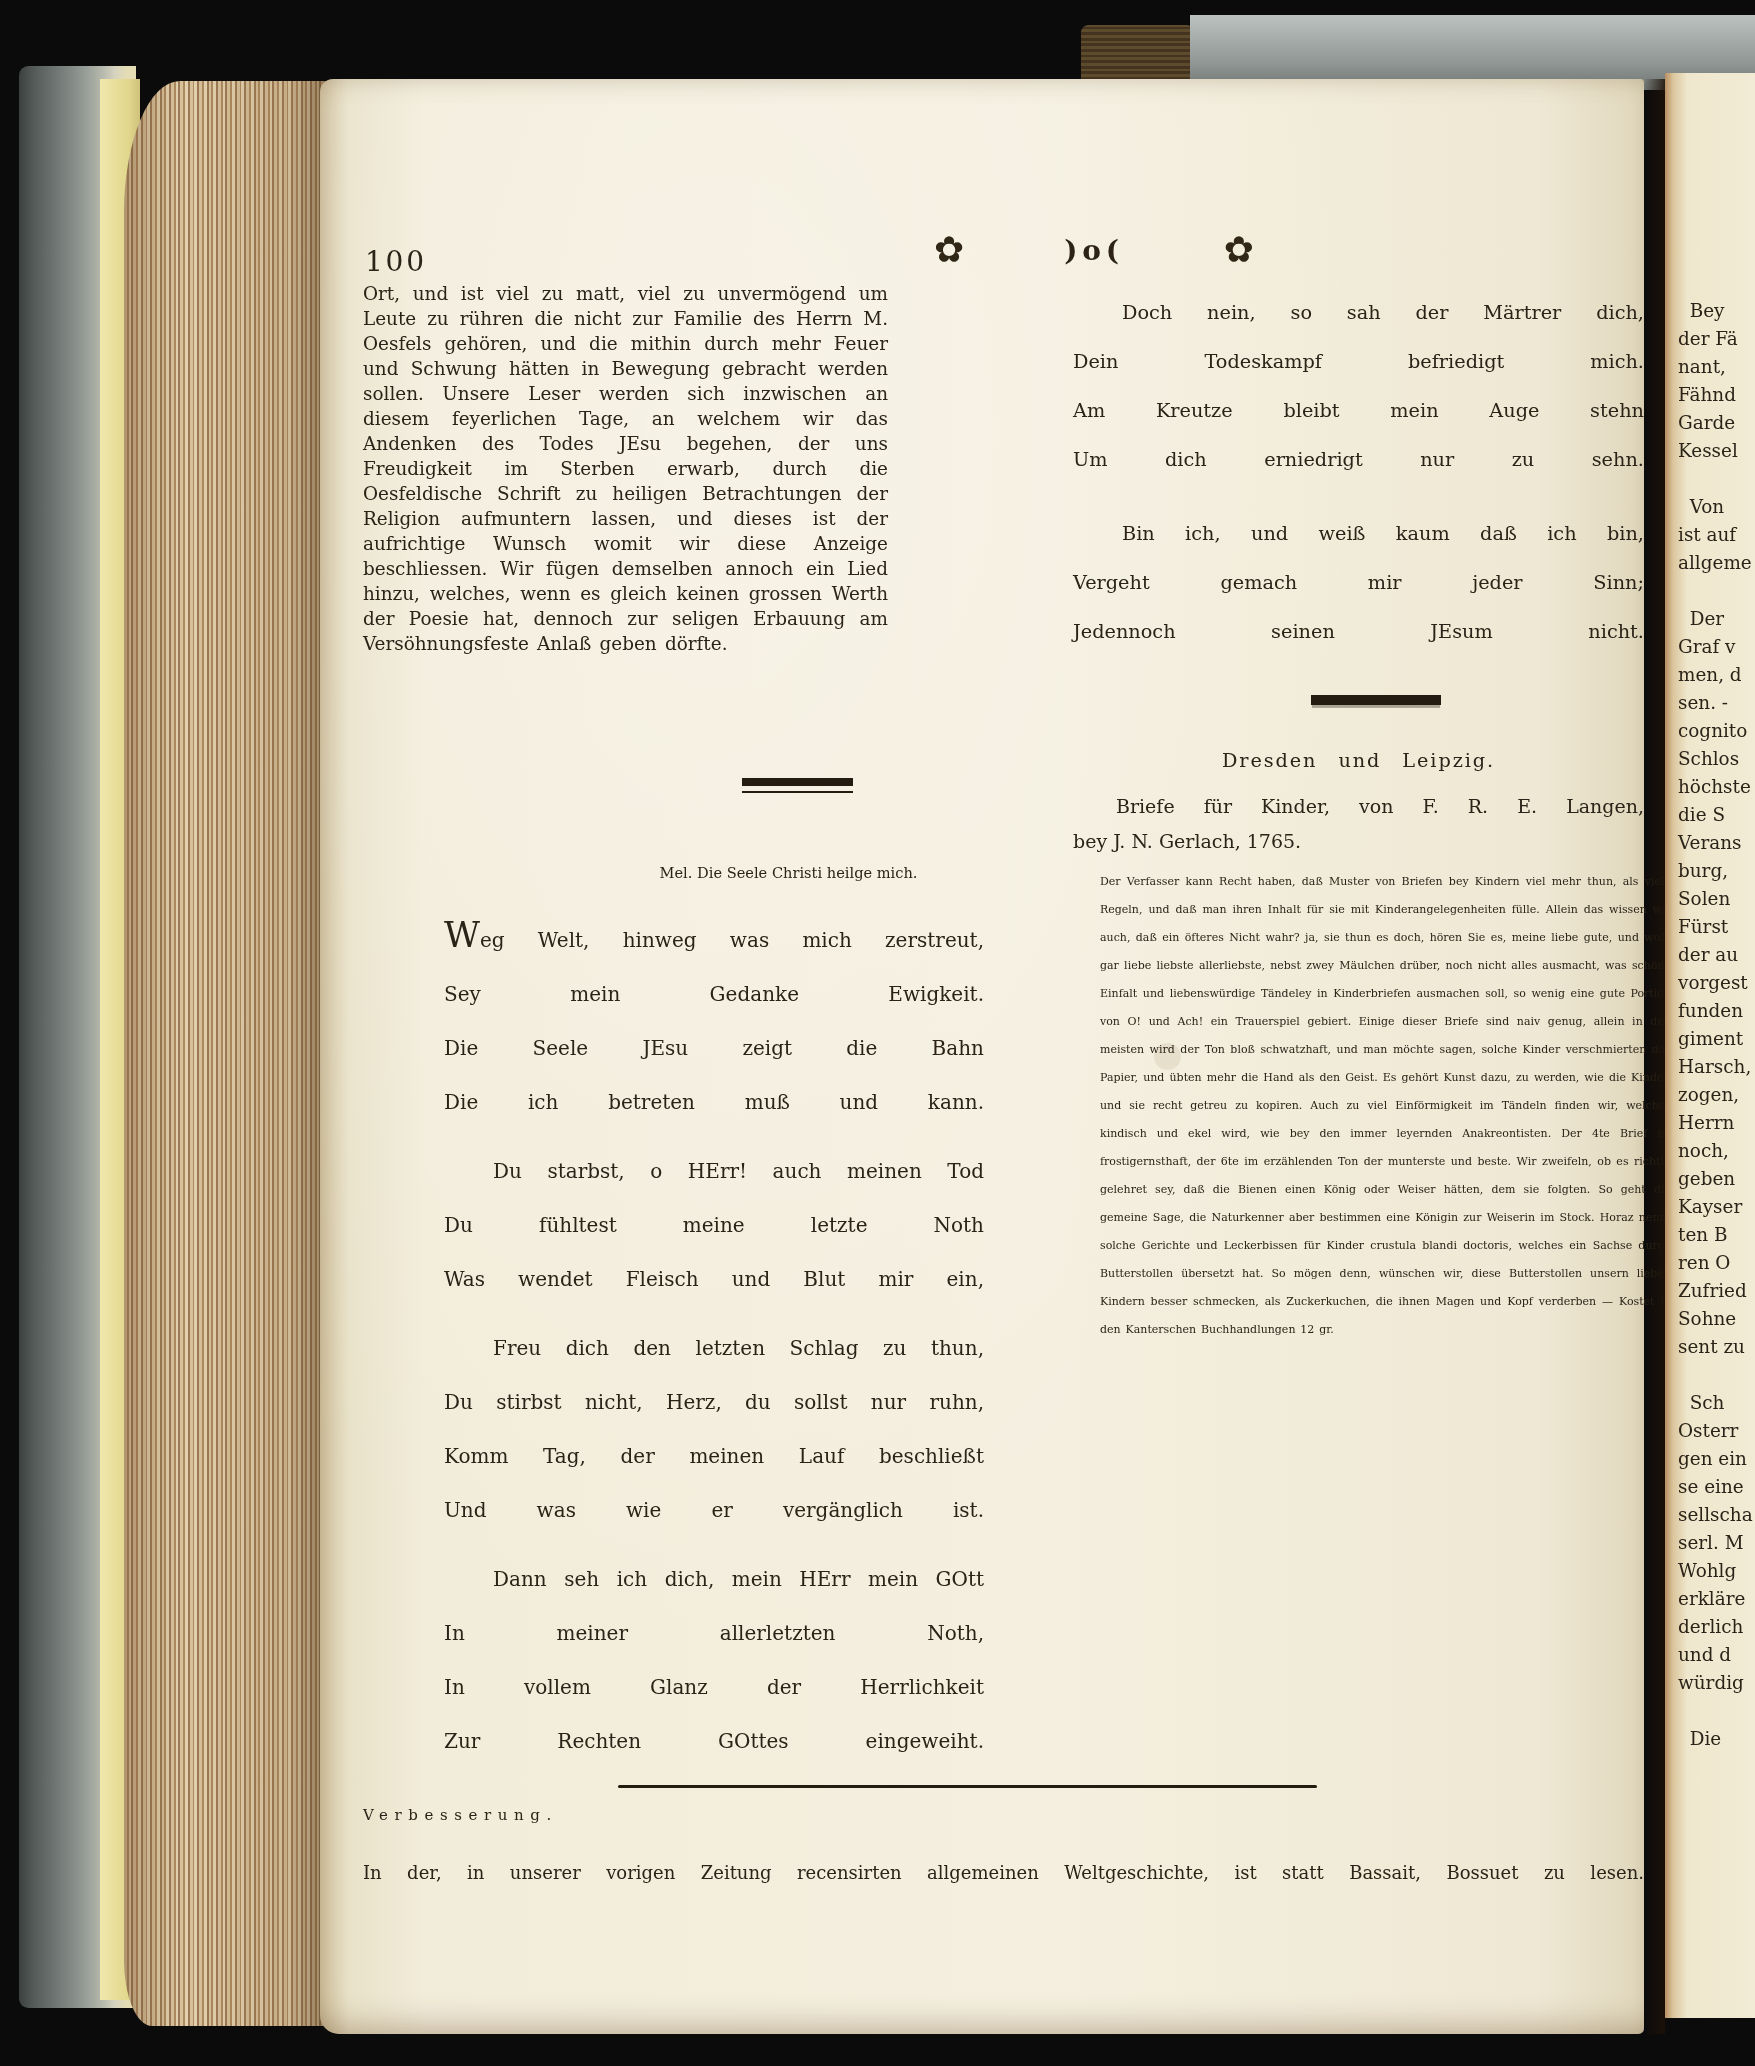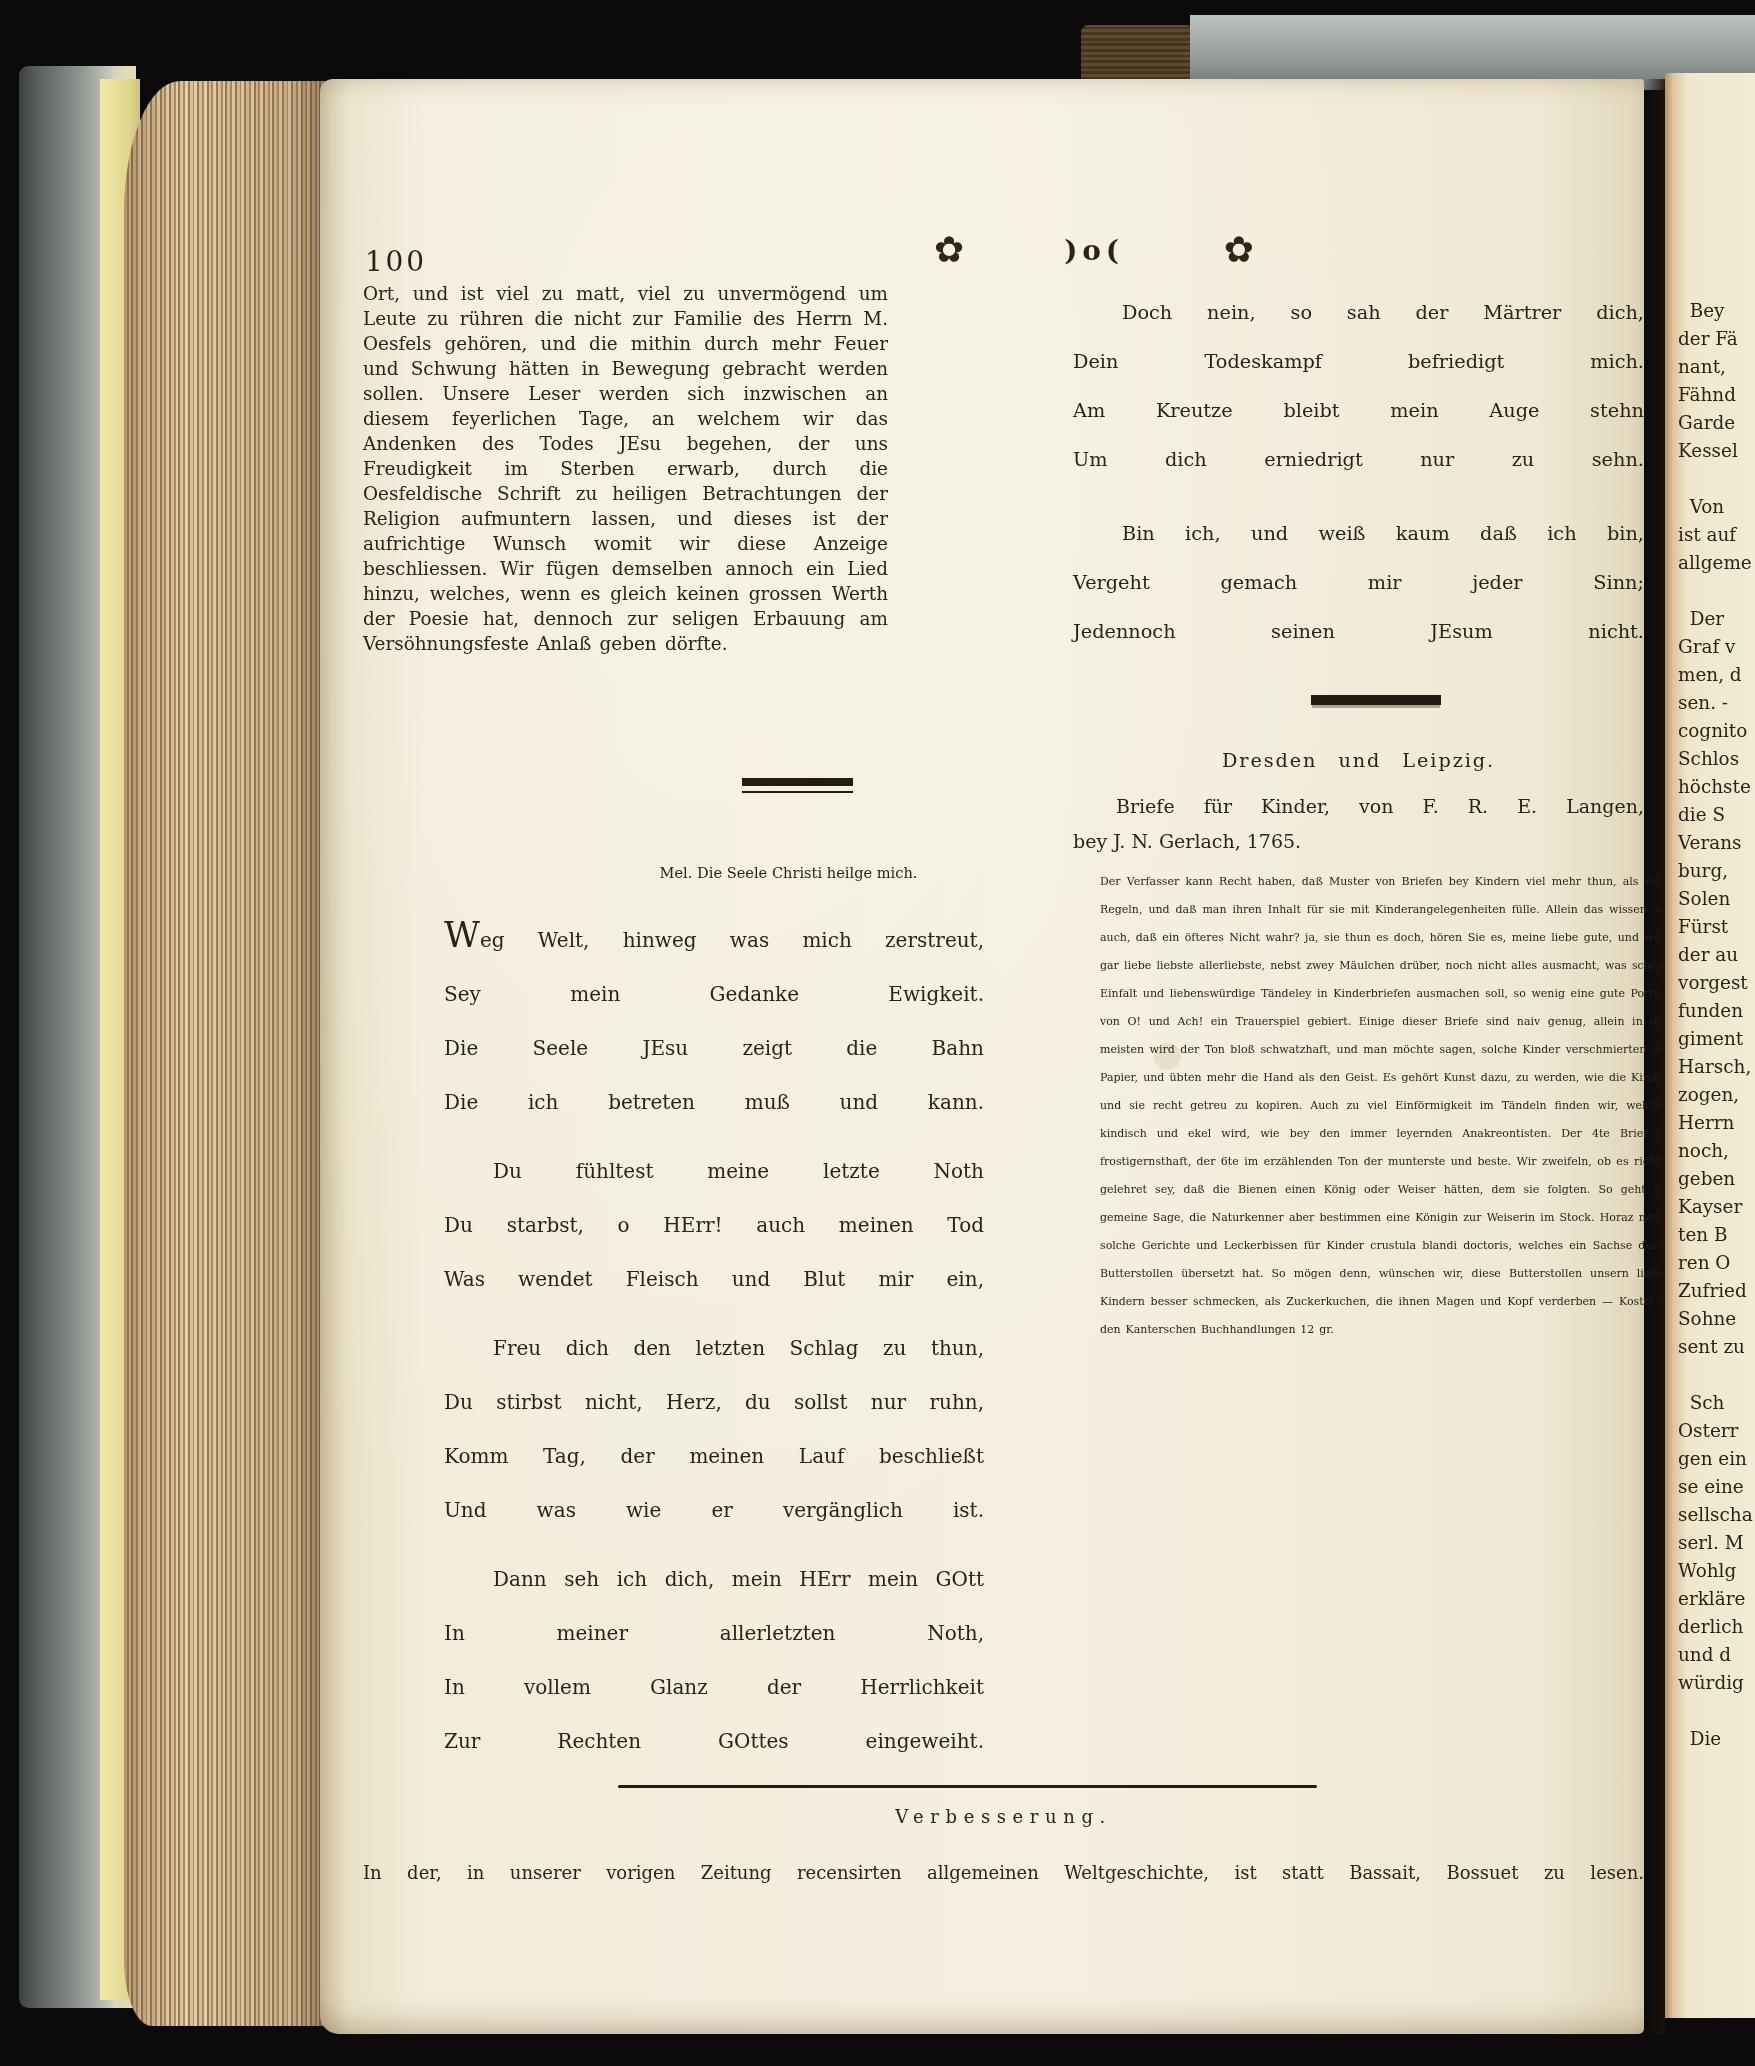--- a/index.html
+++ b/index.html
@@ -63,21 +63,21 @@
 
   .section-heading{left:753px;top:670px;width:571px;text-align:center;font-size:19.3px;
     letter-spacing:1.9px;word-spacing:13px;}
   .book-title{left:753px;top:710px;width:571px;font-size:19px;line-height:35px;}
   .spread{text-align:justify;text-align-last:justify;}
   .indent1{text-indent:43px;}
   .review{left:753px;top:789px;width:571px;font-size:11px;line-height:28px;
     text-align:justify;word-spacing:1.4px;margin-left:27px;}
 
   .footer-rule{left:298px;top:1706px;width:699px;height:2.8px;background:#241c10;border-radius:1.9px;}
-  .footer-head{left:43px;top:1727px;width:1281px;text-align:center;font-size:18px;
+  .footer-head{left:43px;top:1727px;width:1281px;text-align:left;font-size:15px;
     letter-spacing:6.6px;word-spacing:3.8px;}
   .footer-text{left:43px;top:1783px;width:1281px;font-size:18px;
     text-align:justify;text-align-last:justify;}
 
   .fragments{left:13px;top:224px;width:94px;font-size:18.4px;line-height:28px;white-space:pre;}
   .fragment-line{white-space:pre;}
 </style>
 </head>
 <body>
 
@@ -102,22 +102,22 @@
   <div class="abs ink mel">Mel. Die Seele Christi heilge mich.</div>
 
   <div class="abs ink poem poem-left">
     <div class="stanza stanza-first">
         <div class="poem-line">Weg Welt, hinweg was mich zerstreut,</div>
         <div class="poem-line">Sey mein Gedanke Ewigkeit.</div>
         <div class="poem-line">Die Seele JEsu zeigt die Bahn</div>
         <div class="poem-line">Die ich betreten muß und kann.</div>
       </div>
     <div class="stanza">
+        <div class="poem-line">Du starbst, o HErr! auch meinen Tod</div>
         <div class="poem-line">Du fühltest meine letzte Noth</div>
-        <div class="poem-line">Du starbst, o HErr! auch meinen Tod</div>
         <div class="poem-line">Was wendet Fleisch und Blut mir ein,</div>
       </div>
     <div class="stanza">
         <div class="poem-line">Freu dich den letzten Schlag zu thun,</div>
         <div class="poem-line">Du stirbst nicht, Herz, du sollst nur ruhn,</div>
         <div class="poem-line">Komm Tag, der meinen Lauf beschließt</div>
         <div class="poem-line">Und was wie er vergänglich ist.</div>
       </div>
     <div class="stanza">
         <div class="poem-line">Dann seh ich dich, mein HErr mein GOtt</div>

